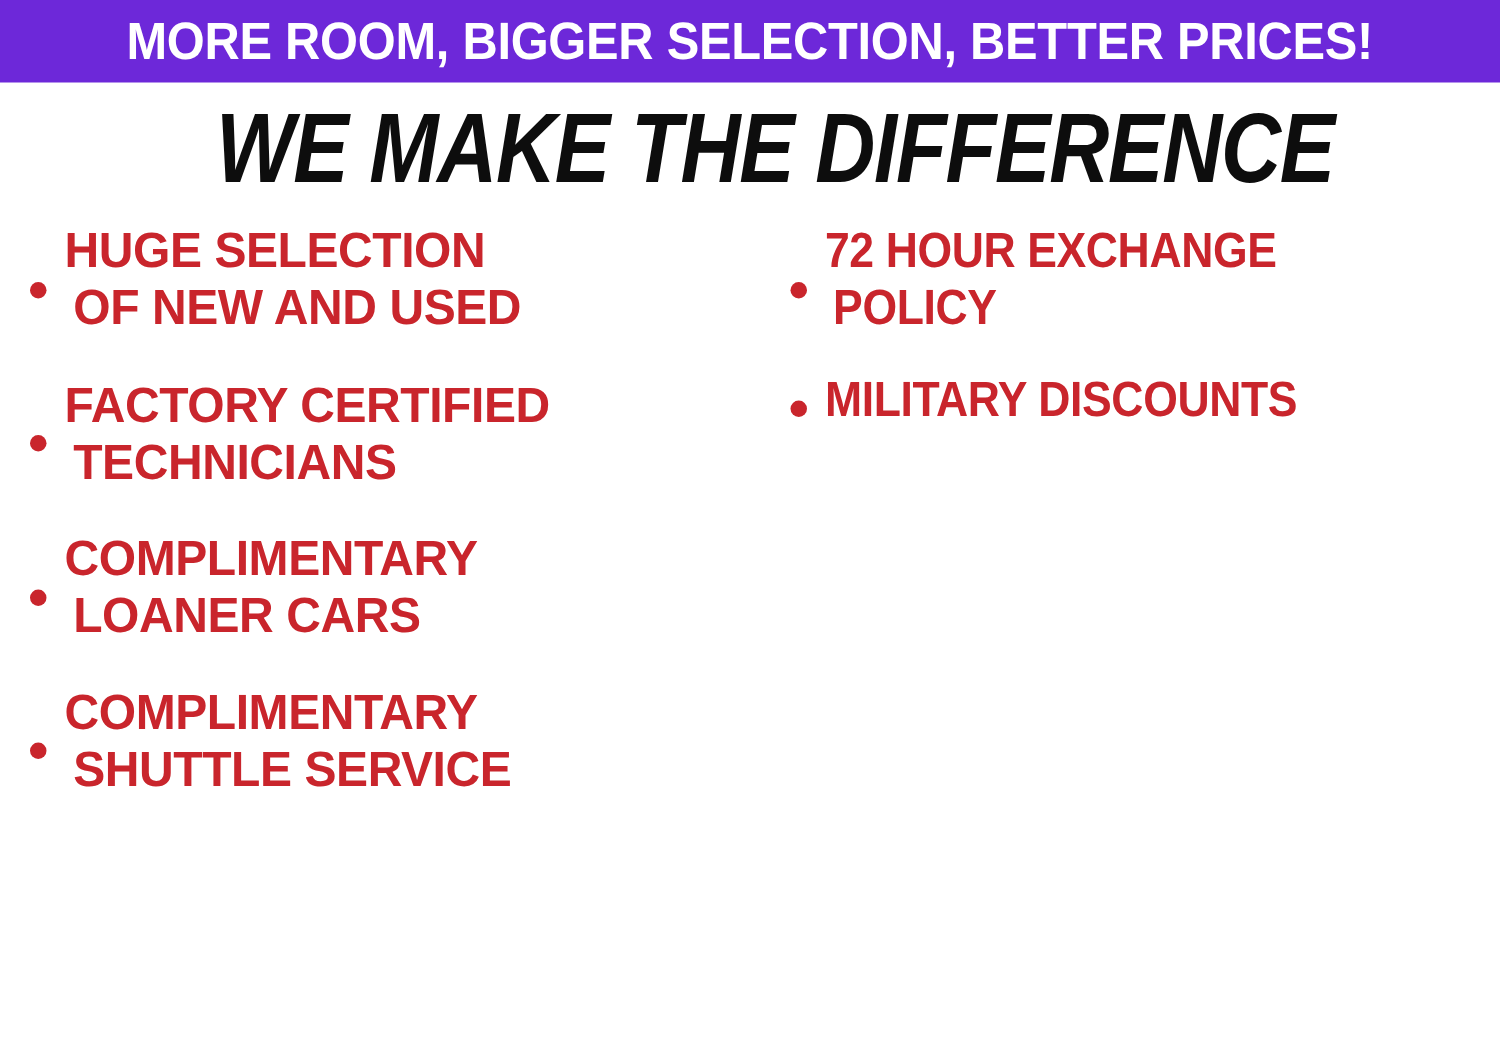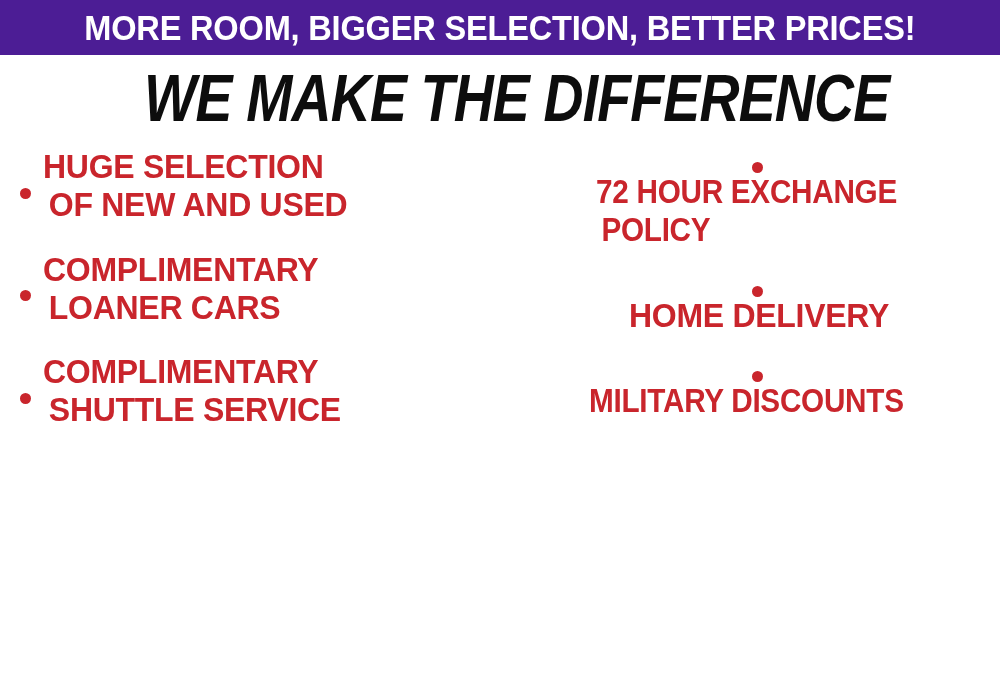--- a/index.html
+++ b/index.html
@@ -10,21 +10,21 @@
     width: 1000px;
     height: 694px;
     background: #ffffff;
     font-family: "Liberation Sans", sans-serif;
     overflow: hidden;
   }
 
   .banner {
     width: 1000px;
     height: 55px;
-    background: #4c1d95;
+    background: #6d28d9;
     display: flex;
     align-items: center;
     justify-content: center;
     box-sizing: border-box;
   }
   .banner-text {
     color: #ffffff;
     font-size: 35px;
     font-weight: bold;
     letter-spacing: -0.2px;
@@ -71,21 +71,20 @@
     padding-left: 22px;
   }
 
   .item {
     display: flex;
     align-items: center;
     margin-bottom: 26px;
   }
   .col-right .item {
     margin-bottom: 22px;
-    flex-direction: column;
   }
   .bullet {
     width: 11px;
     height: 11px;
     border-radius: 50%;
     background: #c9252c;
     flex: 0 0 auto;
     margin-top: 14px;
     margin-right: 12px;
   }
@@ -123,20 +122,27 @@
 
     <div class="item">
       <span class="bullet"></span>
       <span class="item-text">
         <span>HUGE SELECTION</span>
         <span class="l2">OF NEW AND USED</span>
       </span>
     </div>
 
 
+    <div class="item">
+      <span class="bullet"></span>
+      <span class="item-text">
+        <span>FACTORY CERTIFIED</span>
+        <span class="l2">TECHNICIANS</span>
+      </span>
+    </div>
 
     <div class="item">
       <span class="bullet"></span>
       <span class="item-text">
         <span>COMPLIMENTARY</span>
         <span class="l2">LOANER CARS</span>
       </span>
     </div>
 
     <div class="item">
@@ -152,26 +158,20 @@
   <div class="col col-right">
 
     <div class="item">
       <span class="bullet"></span>
       <span class="item-text tight">
         <span>72 HOUR EXCHANGE</span>
         <span class="l2">POLICY</span>
       </span>
     </div>
 
-    <div class="item">
-      <span class="bullet"></span>
-      <span class="item-text">
-        <span>HOME DELIVERY</span>
-      </span>
-    </div>
 
 
     <div class="item">
       <span class="bullet"></span>
       <span class="item-text tight">
         <span>MILITARY DISCOUNTS</span>
       </span>
     </div>
 
 

